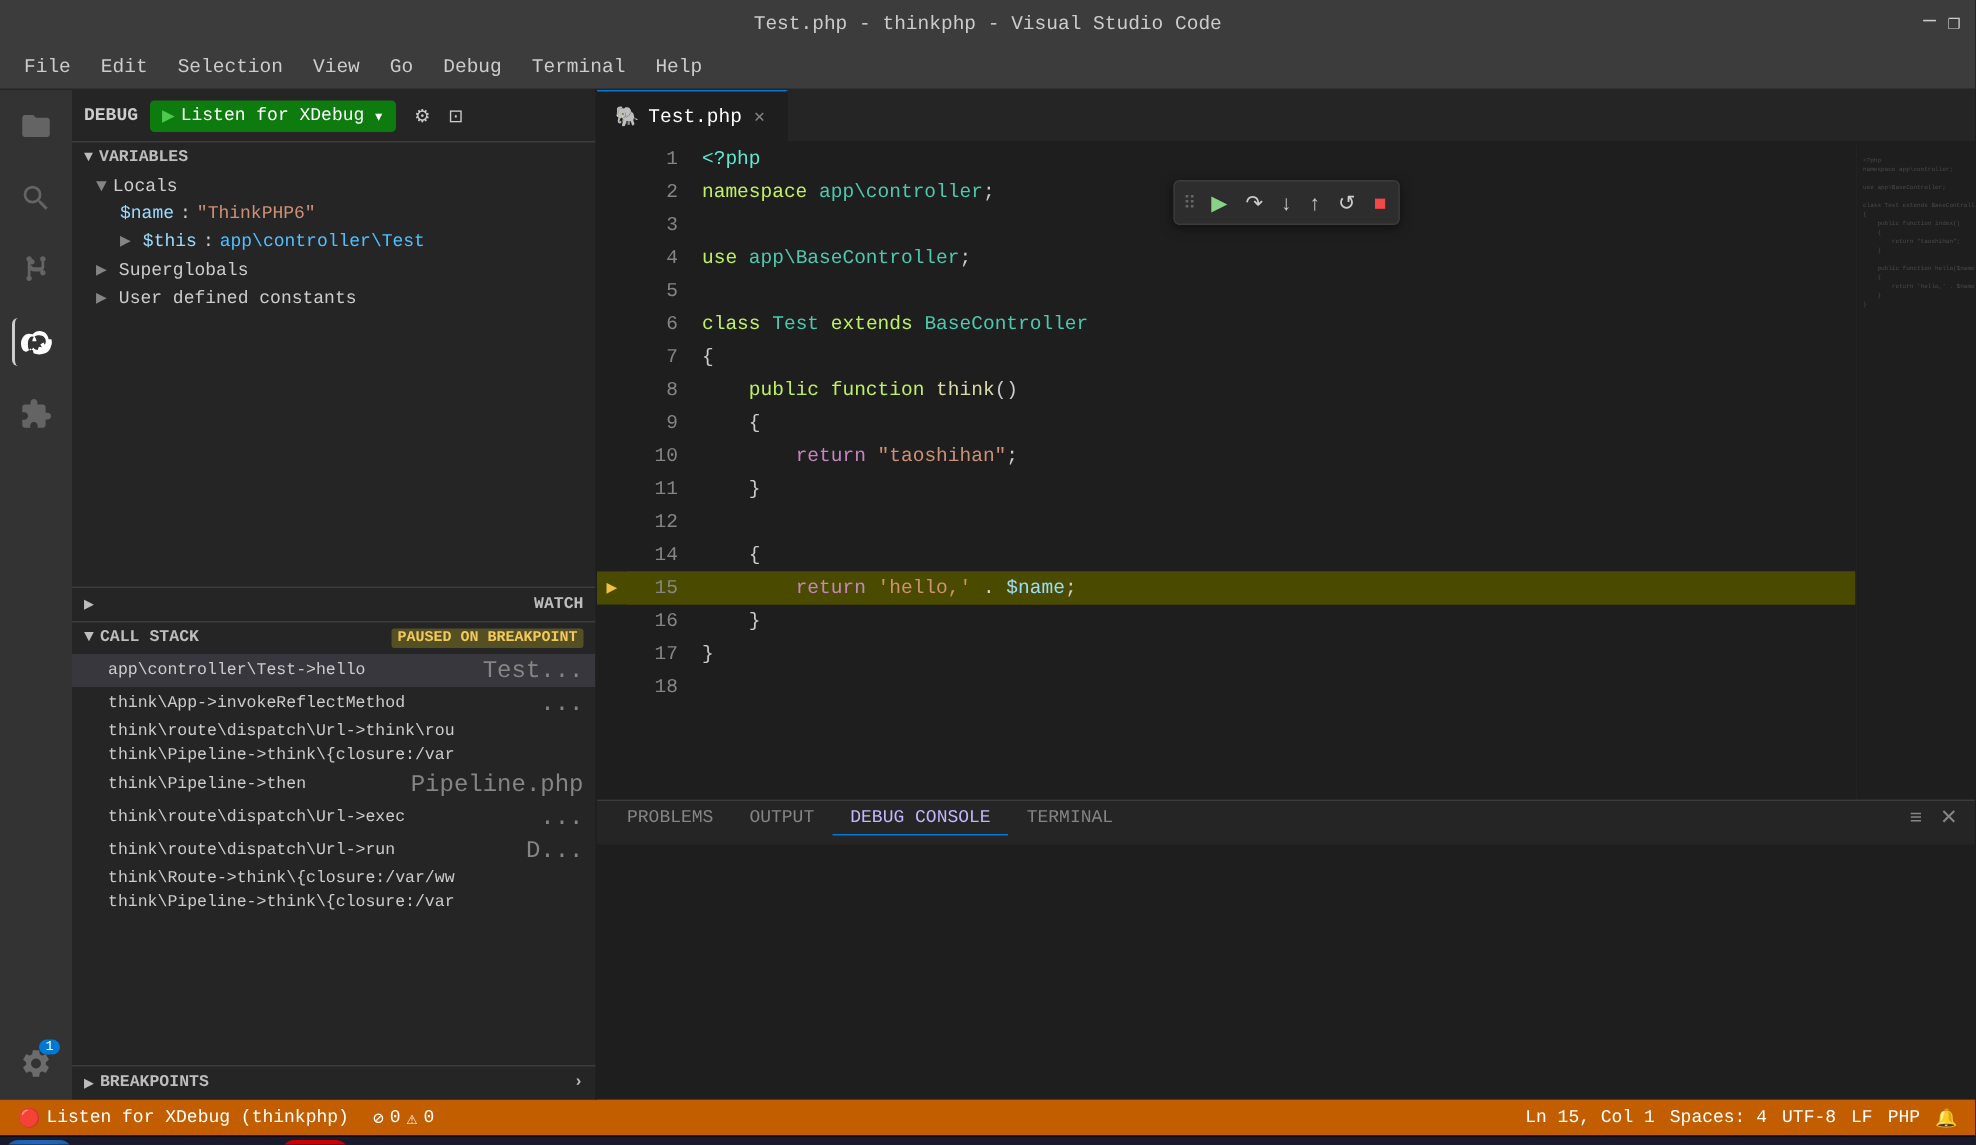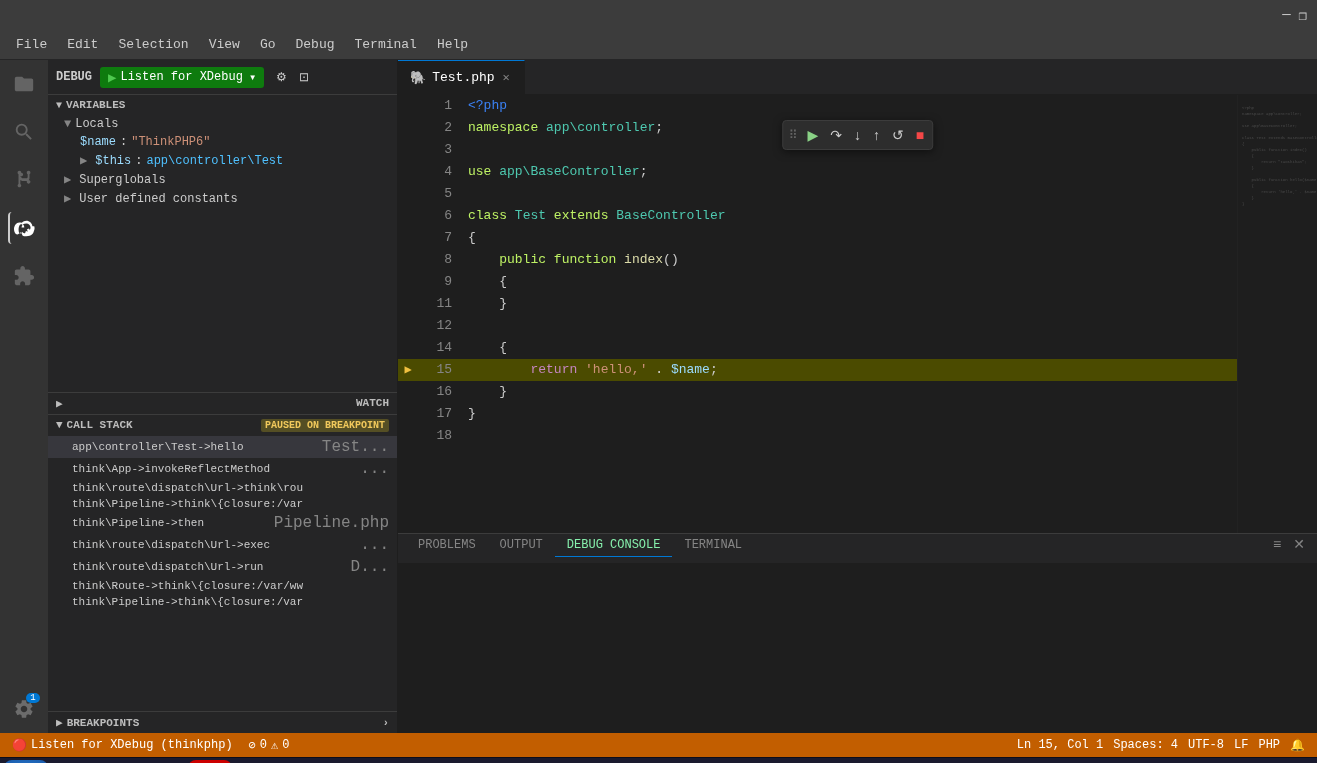--- a/index.html
+++ b/index.html
@@ -311,21 +311,21 @@
 
     
     .kw { color: #bef264; }
     .kw2 { color: #c586c0; }
     .str { color: #ce9178; }
     .fn { color: #dcdcaa; }
     .var { color: #9cdcfe; }
     .cls { color: #4ec9b0; }
     .ns { color: #4ec9b0; }
     .op { color: #d4d4d4; }
-    .php-tag { color: #3b82f6; }
+    .php-tag { color: #5eead4; }
 
     
     #minimap {
       width: 80px;
       background: #1e1e1e;
       opacity: 0.6;
       border-left: 1px solid #252526;
       flex-shrink: 0;
     }
 
@@ -346,21 +346,21 @@
       border-bottom: 1px solid #1e1e1e;
       gap: 0;
     }
     .panel-tab {
       padding: 4px 12px;
       cursor: pointer;
       font-size: 12px;
       color: #858585;
       border-bottom: 1px solid transparent;
     }
-    .panel-tab.active { color: #86efac; border-bottom: 1px solid #0078d4; }
+    .panel-tab.active { color: #c4b5fd; border-bottom: 1px solid #0078d4; }
 
     .panel-content {
       flex: 1;
       overflow: auto;
       padding: 4px 8px;
       font-size: 12px;
       color: #cccccc;
     }
 
     
@@ -451,20 +451,21 @@
       color: #666;
       padding: 0 4px;
       cursor: grab;
       font-size: 12px;
     }
   </style>
 </head>
 <body>
 
 <div id="titlebar">
+  <span>Test.php - thinkphp - Visual Studio Code</span>
   <div class="window-controls">
     <span>─</span>
     <span>❐</span>
   </div>
 </div>
 
 <div id="menubar">
   <span class="menu-item">File</span>
   <span class="menu-item">Edit</span>
   <span class="menu-item">Selection</span>
@@ -691,29 +692,34 @@
 
           <tr class="code-line">
             <td class="breakpoint-gutter"></td>
             <td class="line-number">7</td>
             <td class="line-content">{</td>
           </tr>
 
           <tr class="code-line">
             <td class="breakpoint-gutter"></td>
             <td class="line-number">8</td>
-            <td class="line-content">    <span class="kw">public</span> <span class="kw">function</span> <span class="fn">index</span>()</td>
+            <td class="line-content">    <span class="kw">public</span> <span class="kw">function</span> <span class="fn">think</span>()</td>
           </tr>
 
           <tr class="code-line">
             <td class="breakpoint-gutter"></td>
             <td class="line-number">9</td>
             <td class="line-content">    {</td>
           </tr>
 
+          <tr class="code-line">
+            <td class="breakpoint-gutter"></td>
+            <td class="line-number">10</td>
+            <td class="line-content">        <span class="kw2">return</span> <span class="str">"taoshihan"</span>;</td>
+          </tr>
 
           <tr class="code-line">
             <td class="breakpoint-gutter"></td>
             <td class="line-number">11</td>
             <td class="line-content">    }</td>
           </tr>
 
           <tr class="code-line">
             <td class="breakpoint-gutter"></td>
             <td class="line-number">12</td>

